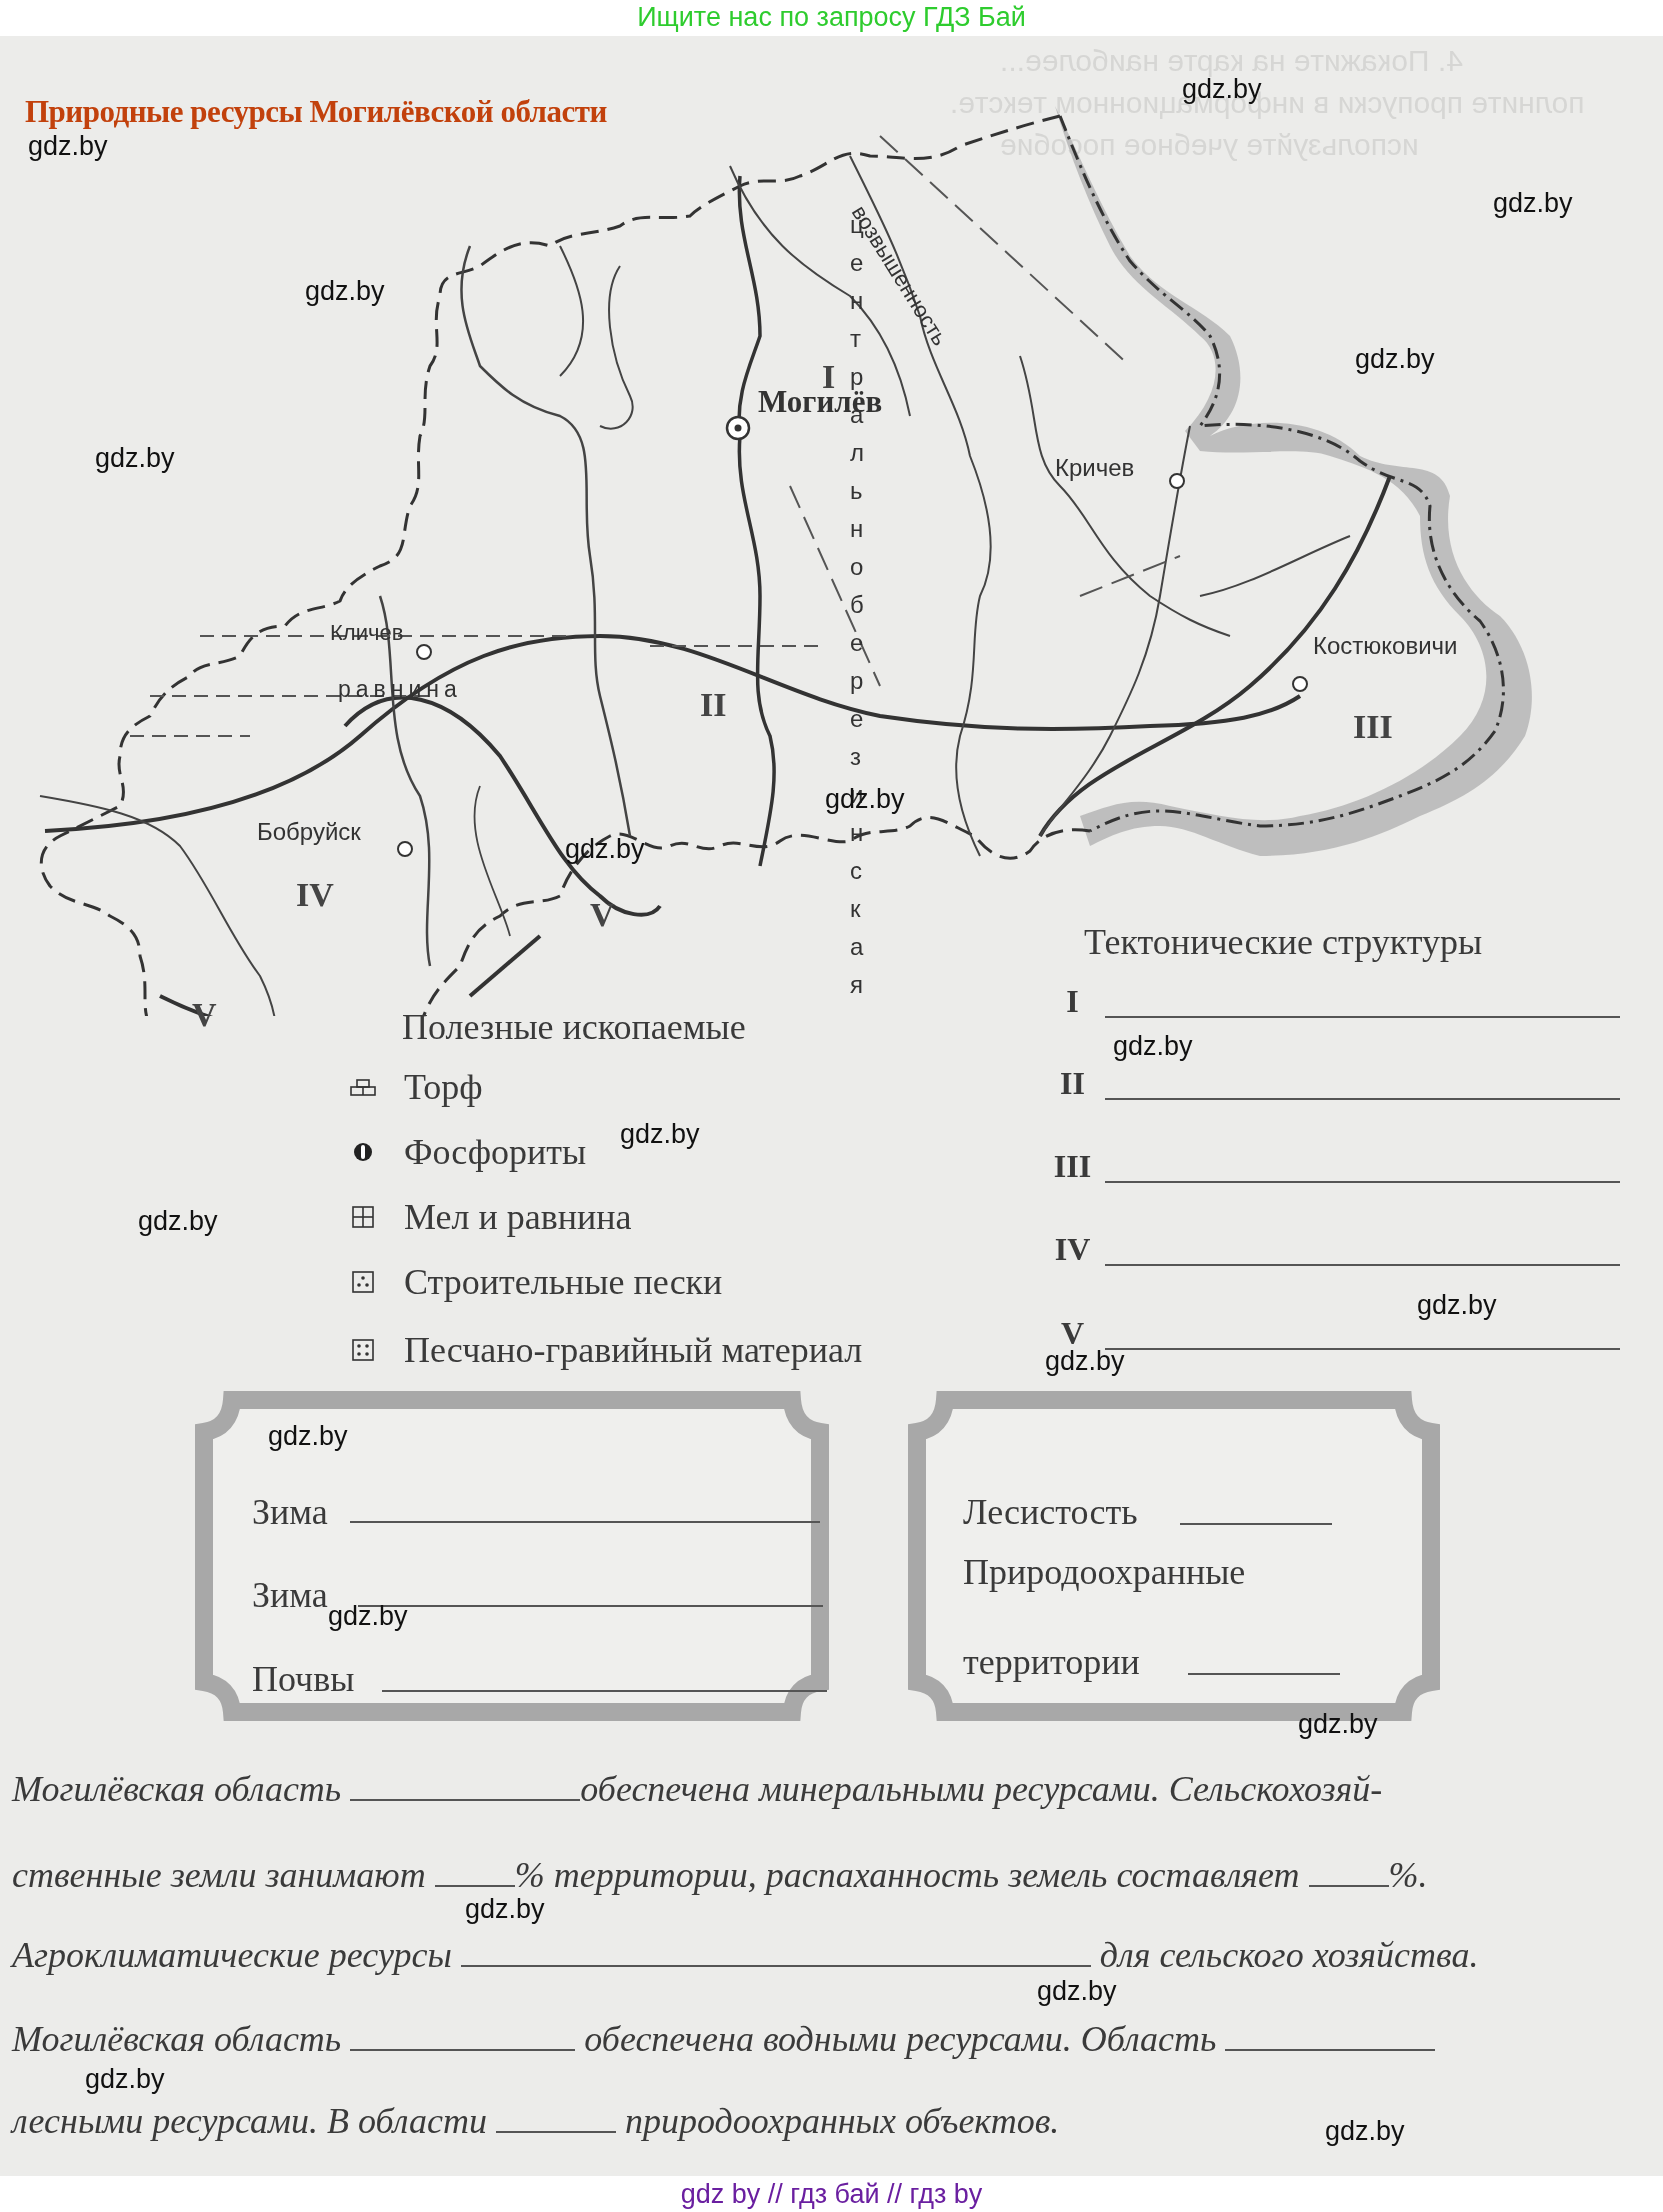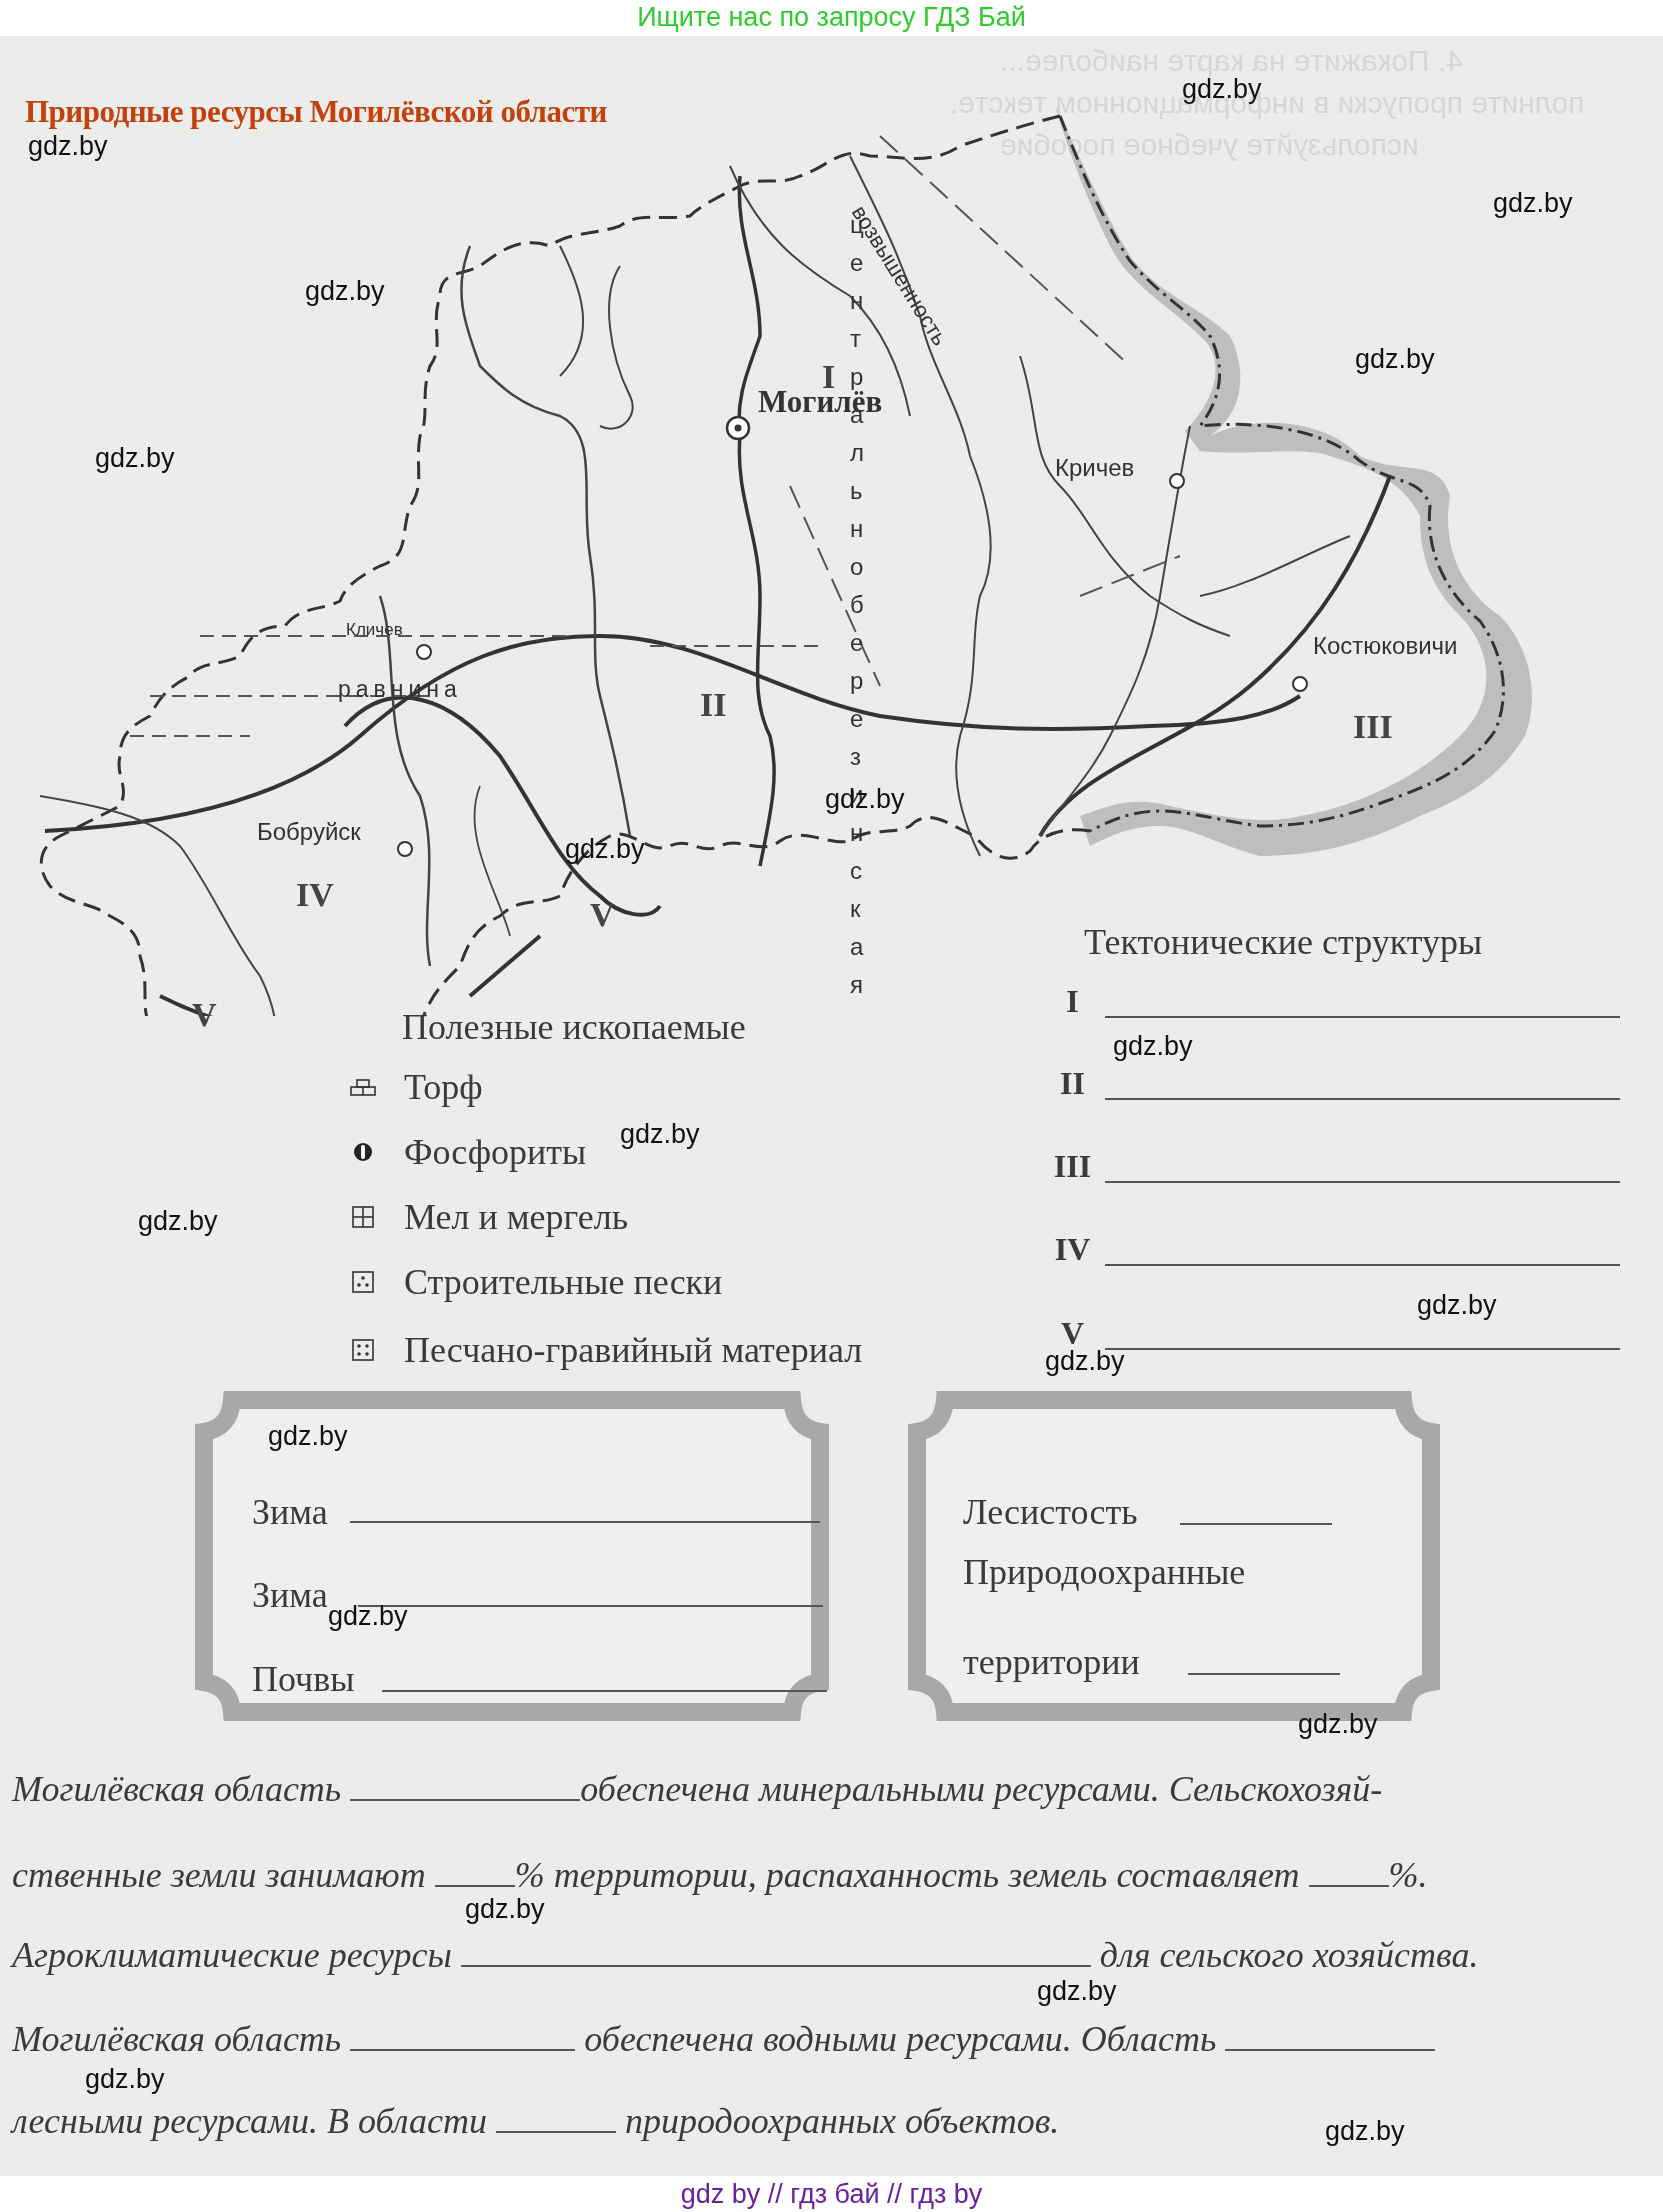--- a/index.html
+++ b/index.html
@@ -72,21 +72,21 @@
     <circle cx="738" cy="392" r="11" fill="#fff" stroke="#333" stroke-width="2.5"></circle>
     <circle cx="738" cy="392" r="3.5" fill="#333"></circle>
     <circle cx="1177" cy="445" r="7" fill="#fff" stroke="#333" stroke-width="2"></circle>
     <circle cx="424" cy="616" r="7" fill="#fff" stroke="#333" stroke-width="2"></circle>
     <circle cx="405" cy="813" r="7" fill="#fff" stroke="#333" stroke-width="2"></circle>
     <circle cx="1300" cy="648" r="7" fill="#fff" stroke="#333" stroke-width="2"></circle>
   </svg>
 
   <div class="maplbl" style="left:758px;top:348px;font-family:'Liberation Serif',serif;font-weight:bold;font-size:31px;">Могилёв</div>
   <div class="maplbl" style="left:1055px;top:418px;font-size:24px;">Кричев</div>
-  <div class="maplbl" style="left:346px;top:584px;font-size:17px;">Кличев</div>
+  <div class="maplbl" style="left:330px;top:584px;font-size:22px;">Кличев</div>
   <div class="maplbl" style="left:257px;top:782px;font-size:24px;">Бобруйск</div>
   <div class="maplbl" style="left:1313px;top:596px;font-size:24px;">Костюковичи</div>
   <div class="maplbl" style="left:338px;top:640px;font-size:23px;letter-spacing:5px;">равнина</div>
   <div class="maplbl" style="left:868px;top:165px;font-size:22px;transform:rotate(58deg);transform-origin:left top;">возвышенность</div>
   <div class="maplbl" style="left:850px;top:170px;font-size:24px;letter-spacing:16px;width:40px;line-height:38px;word-break:break-all;">центральноберезинская</div>
 
   <div class="roman" style="left:822px;top:322px;">I</div>
   <div class="roman" style="left:700px;top:650px;">II</div>
   <div class="roman" style="left:1353px;top:672px;">III</div>
   <div class="roman" style="left:296px;top:840px;">IV</div>
@@ -114,21 +114,21 @@
     <span>Фосфориты</span>
   </div>
   <div class="legend-item" style="top:1160px;">
     <span class="ico">
         <svg width="22" height="22">
           <rect x="1" y="1" width="20" height="20" fill="none" stroke="#333" stroke-width="1.6"></rect>
           <line x1="11" y1="1" x2="11" y2="21" stroke="#333" stroke-width="1.6"></line>
           <line x1="1" y1="11" x2="21" y2="11" stroke="#333" stroke-width="1.6"></line>
         </svg>
       </span>
-    <span>Мел и мергель</span>
+    <span>Мел и равнина</span>
   </div>
   <div class="legend-item" style="top:1225px;">
     <span class="ico">
         <svg width="22" height="22">
           <rect x="1" y="1" width="20" height="20" fill="none" stroke="#333" stroke-width="1.6"></rect>
           <circle cx="11" cy="7" r="1.8" fill="#333"></circle>
           <circle cx="7" cy="14" r="1.8" fill="#333"></circle>
           <circle cx="15" cy="14" r="1.8" fill="#333"></circle>
         </svg>
       </span>

